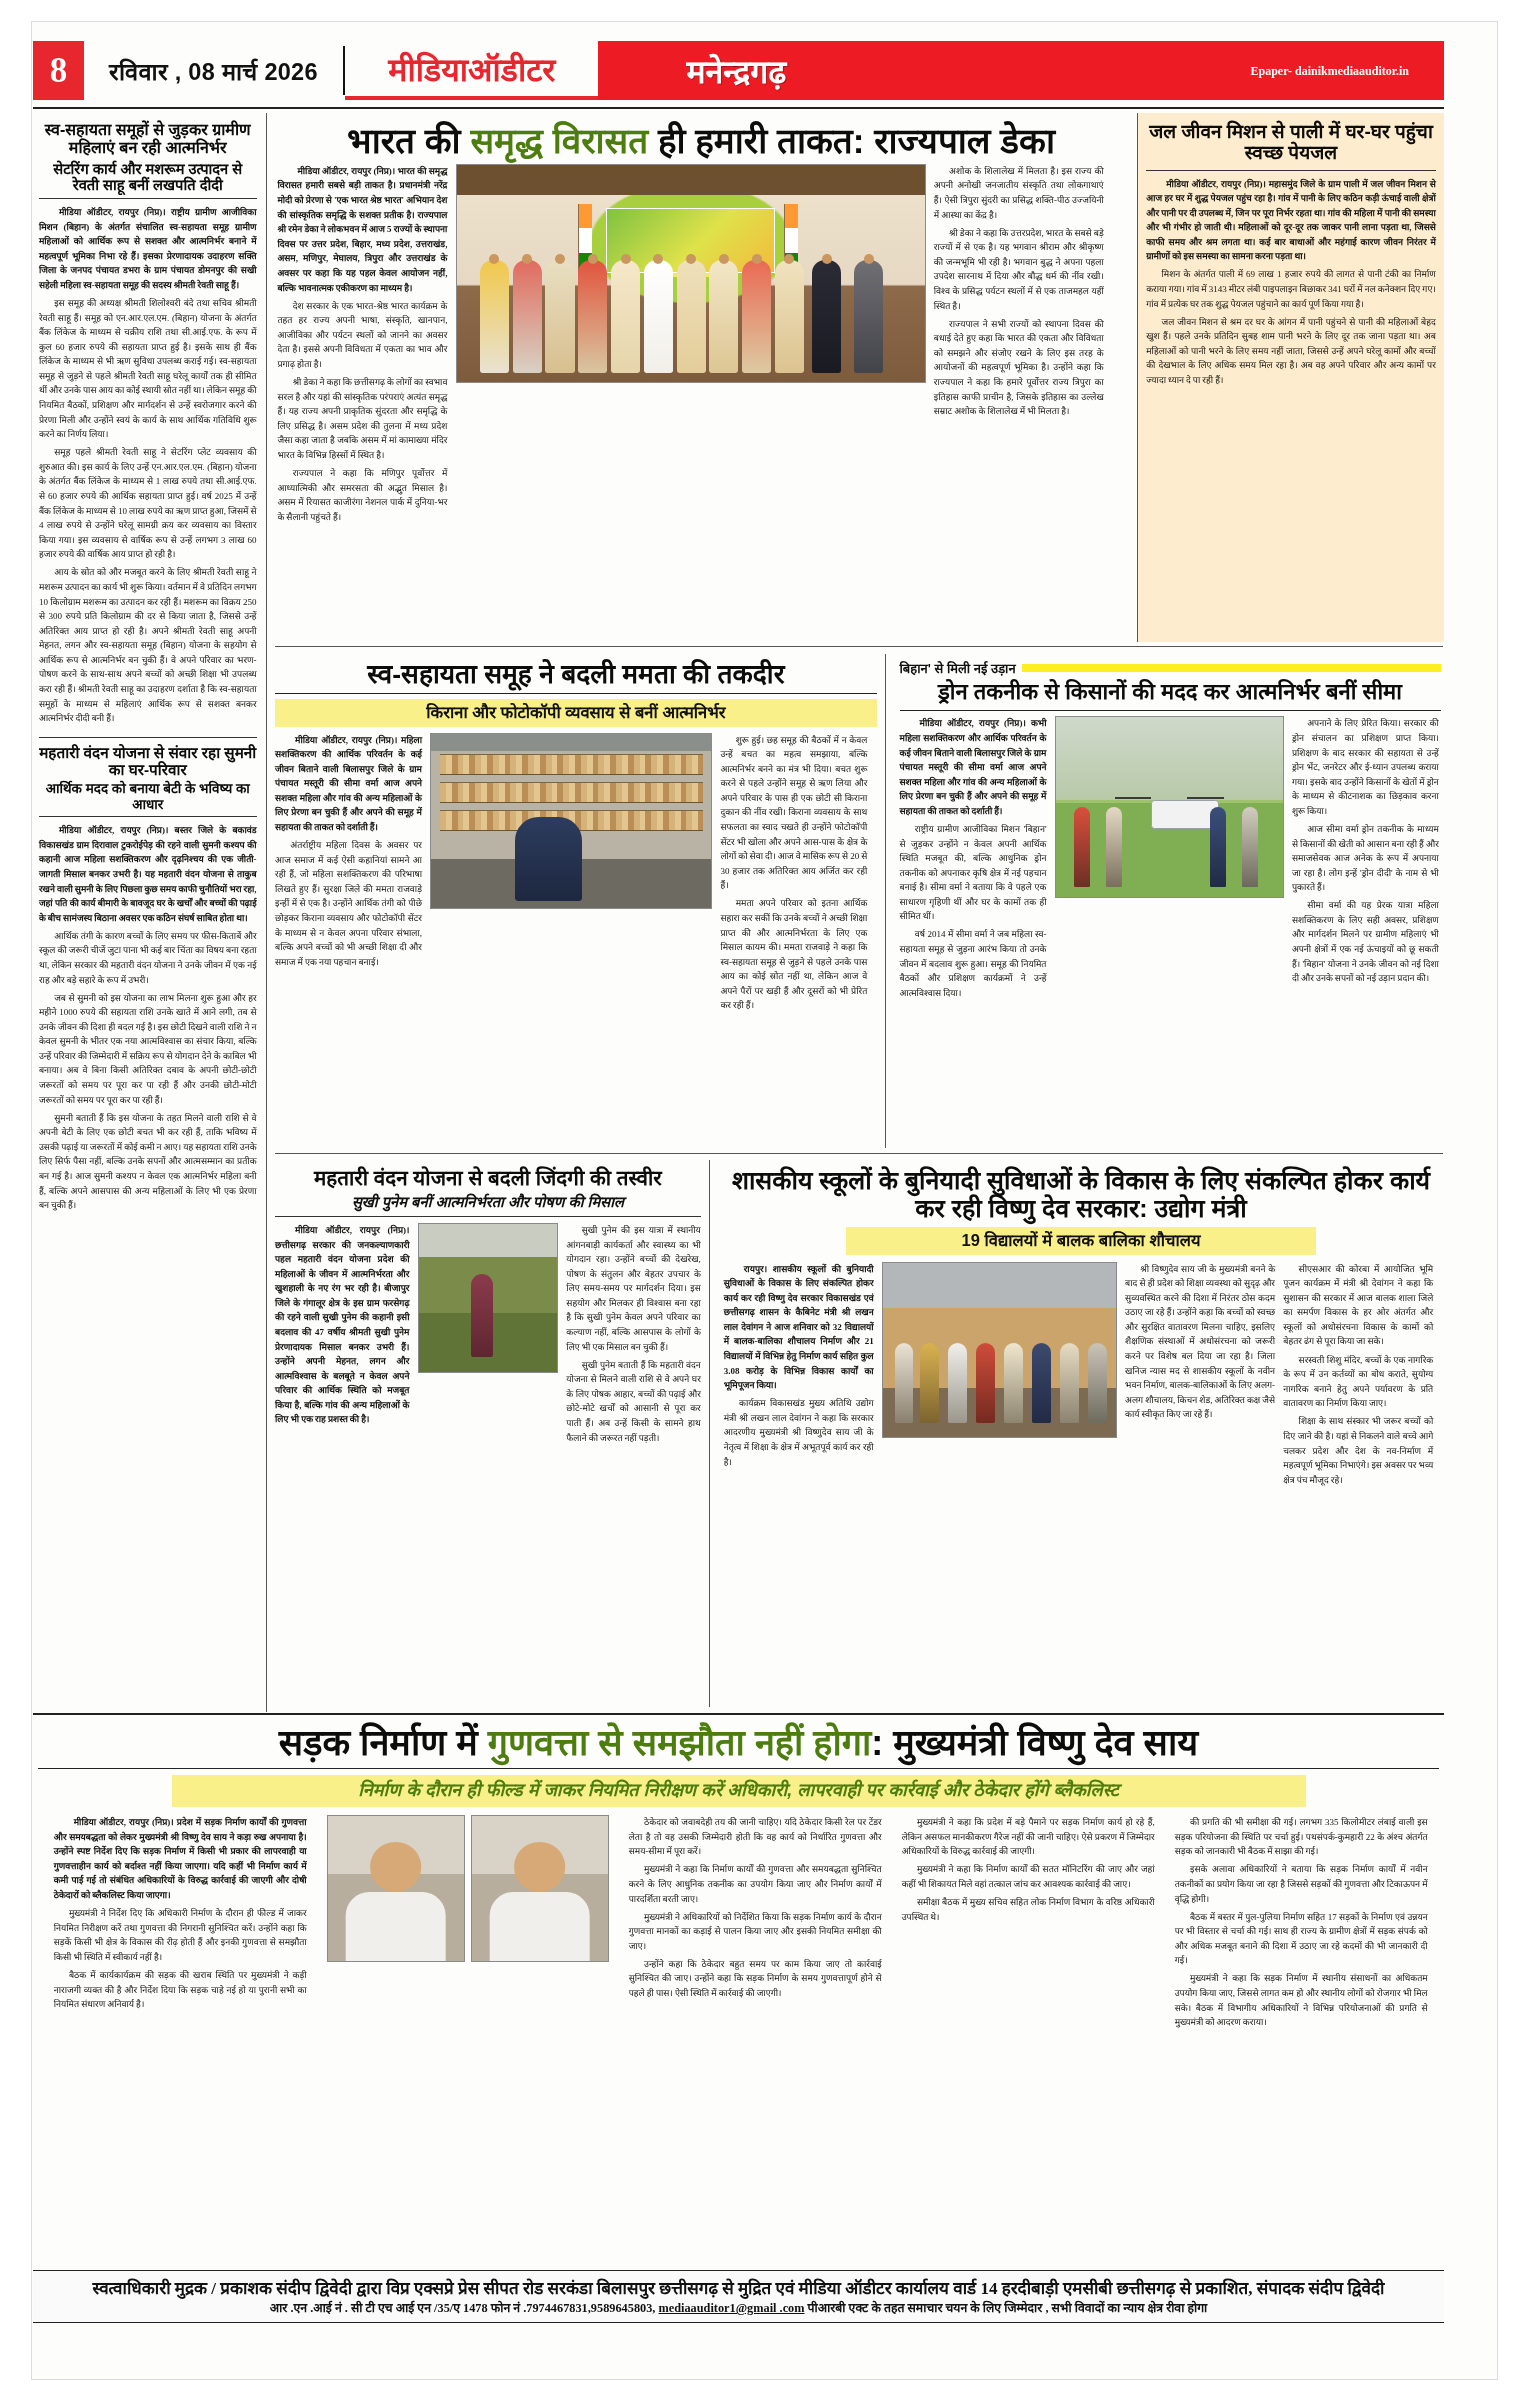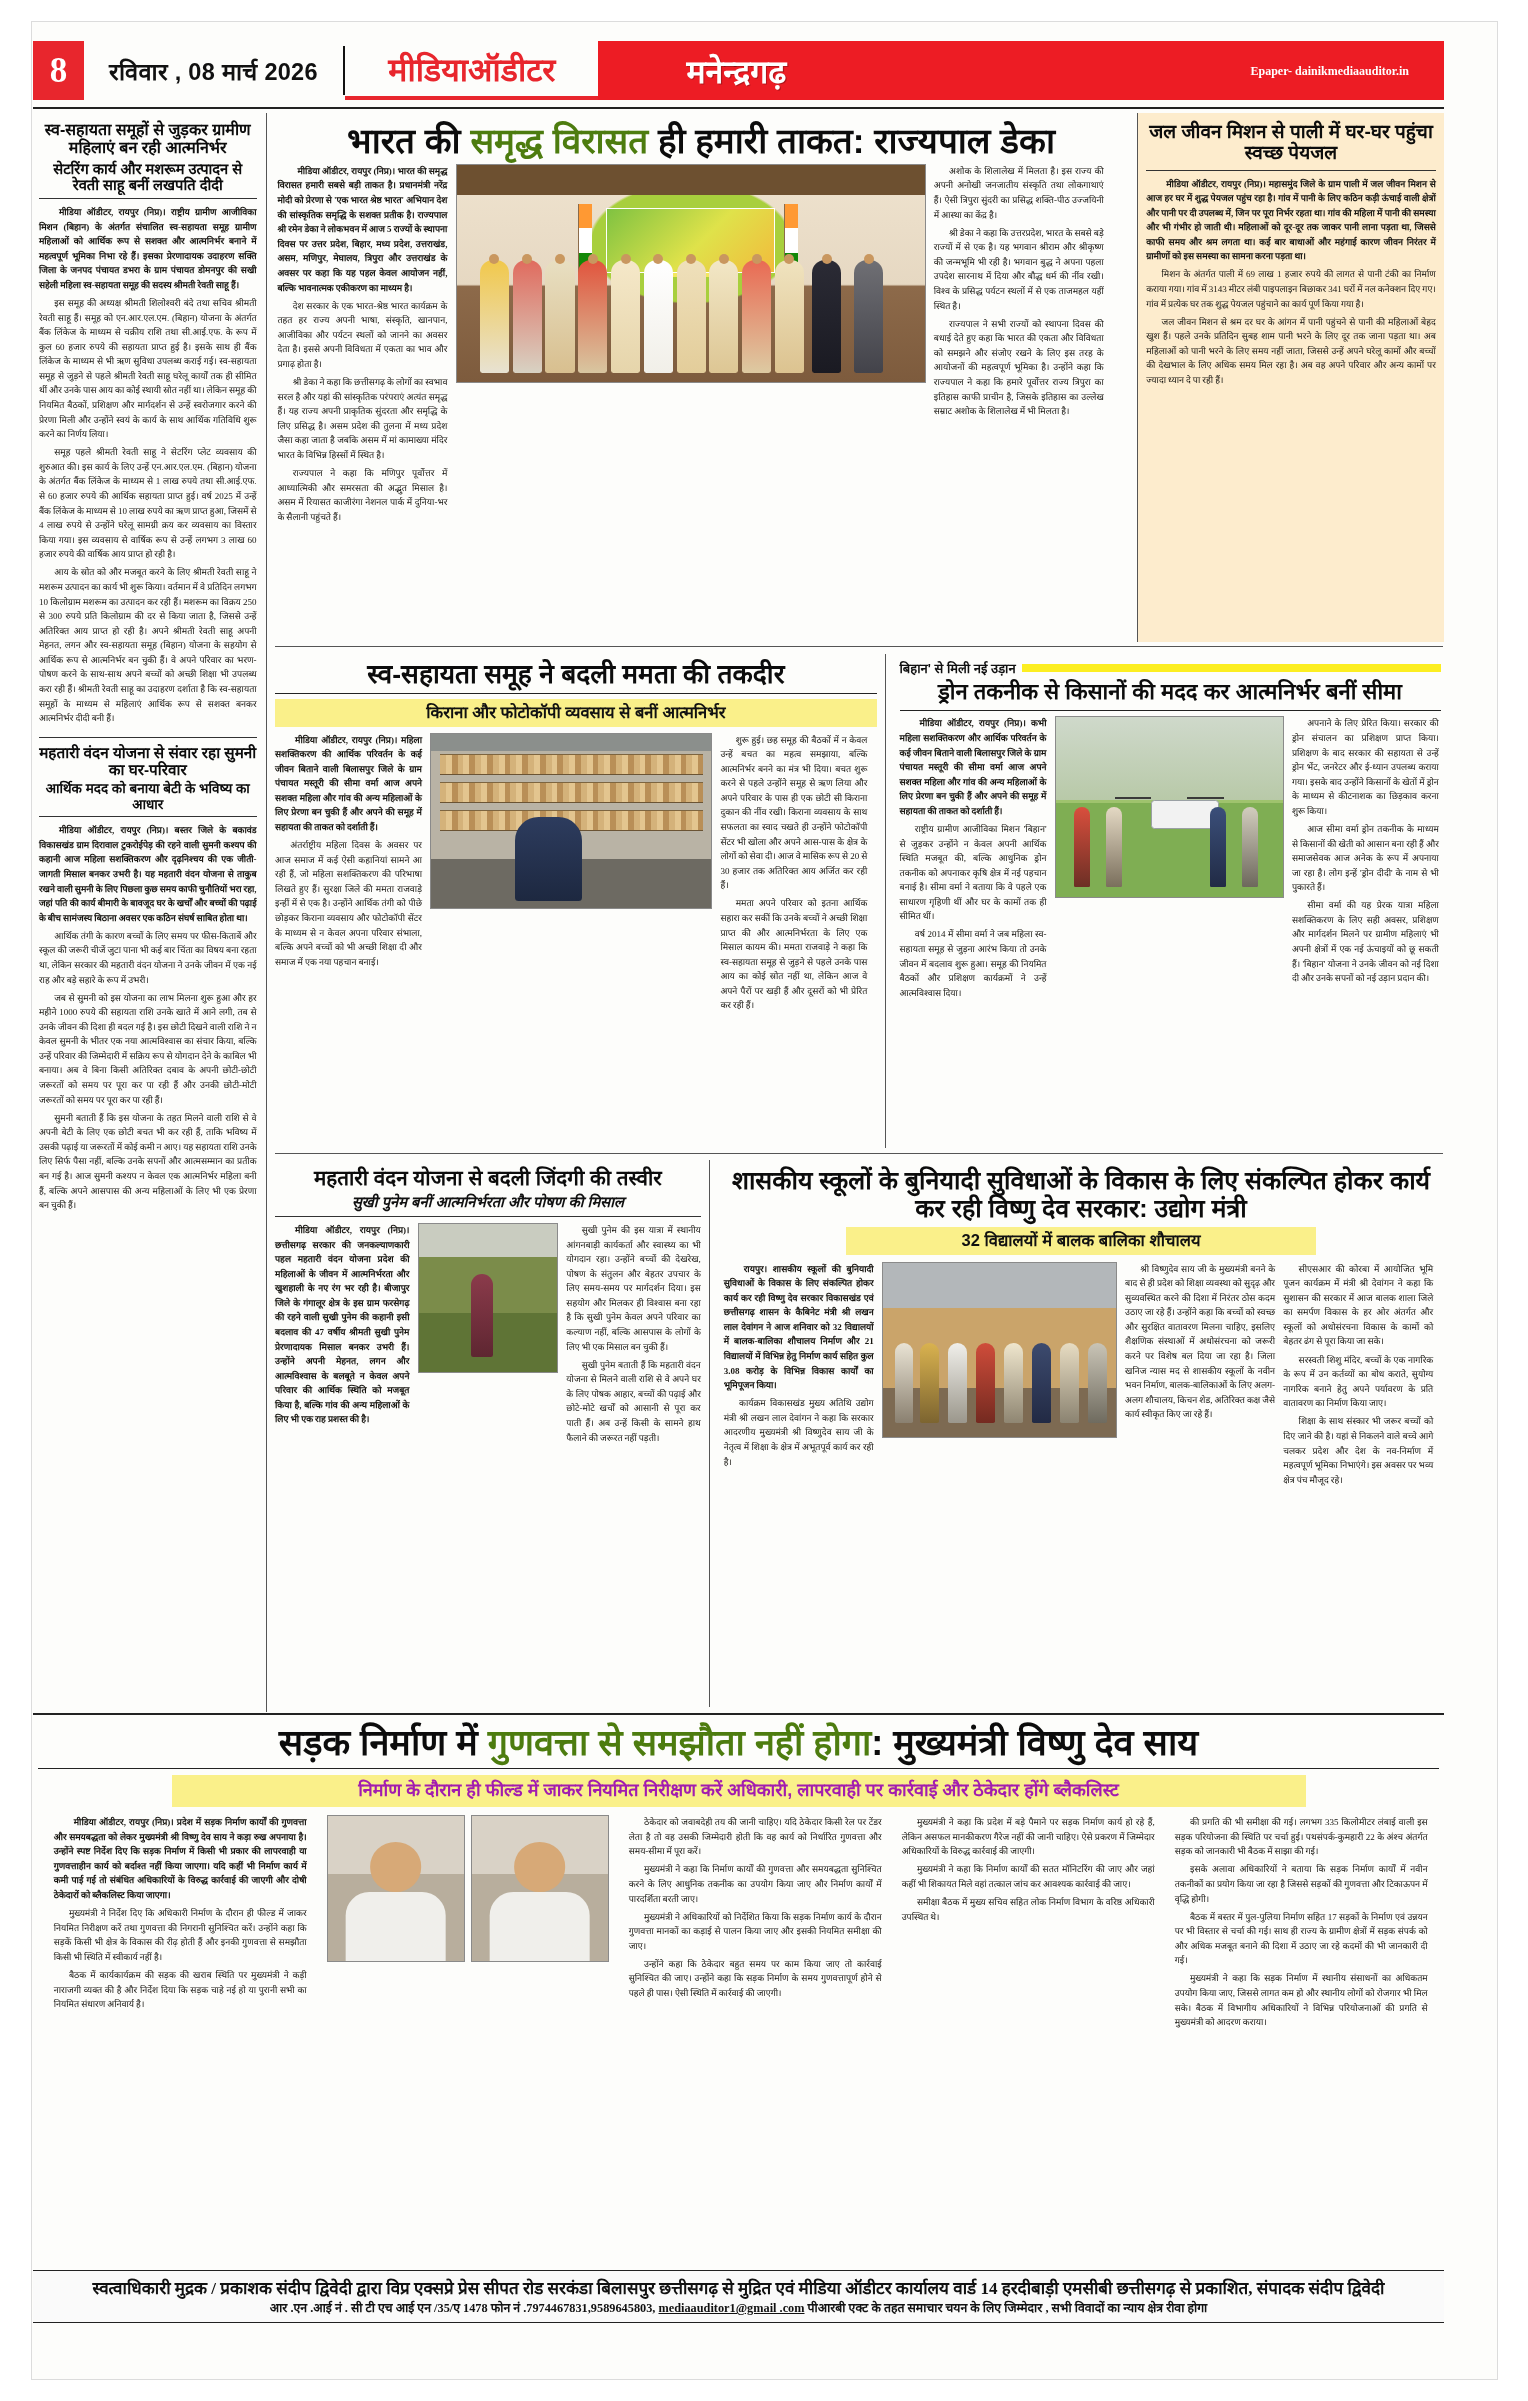--- a/index.html
+++ b/index.html
@@ -86,21 +86,21 @@
   }
   .hl-red{ color:#4d7c0f; }
 
   .yellow-band{
     background:#faf08a;
     font-family:"Liberation Sans","DejaVu Sans",sans-serif;
     font-weight:bold; color:#111;
     text-align:center;
     line-height:1.2;
   }
-  .yellow-band.red{ color:#a21caf; }
+  .yellow-band.red{ color:#4d7c0f;font-style:italic; }
 
   .kicker{
     font-family:"Liberation Sans","DejaVu Sans",sans-serif;
     font-weight:bold; font-size:13px; color:#111;
   }
   .subhead-italic{
     font-family:"Liberation Sans","DejaVu Sans",sans-serif;
     font-weight:bold; font-style:italic; font-size:14.7px; color:#111;
     text-align:center;
   }
@@ -423,21 +423,21 @@
      </div>
      <div style="width:135px;" class="col-text">
        <p>सुखी पुनेम की इस यात्रा में स्थानीय आंगनबाड़ी कार्यकर्ता और स्वास्थ्य का भी योगदान रहा। उन्होंने बच्चों की देखरेख, पोषण के संतुलन और बेहतर उपचार के लिए समय-समय पर मार्गदर्शन दिया। इस सहयोग और मिलकर ही विश्वास बना रहा है कि सुखी पुनेम केवल अपने परिवार का कल्याण नहीं, बल्कि आसपास के लोगों के लिए भी एक मिसाल बन चुकी हैं।</p>
        <p>सुखी पुनेम बताती हैं कि महतारी वंदन योजना से मिलने वाली राशि से वे अपने घर के लिए पोषक आहार, बच्चों की पढ़ाई और छोटे-मोटे खर्चों को आसानी से पूरा कर पाती हैं। अब उन्हें किसी के सामने हाथ फैलाने की जरूरत नहीं पड़ती।</p>
      </div>
    </div>
  </div>
 
  <div class="box" style="left:719px; top:1160px; width:724px; height:547px; padding:0 4.7px;">
    <div class="hl-black" style="font-size:25px; text-align:center; padding:5.9px 0 4.7px 0;">शासकीय स्कूलों के बुनियादी सुविधाओं के विकास के लिए संकल्पित होकर कार्य कर रही विष्णु देव सरकार: उद्योग मंत्री</div>
-   <div class="yellow-band" style="font-size:16.5px; padding:4.1px 2.4px; width:470px; margin:0 auto 7px auto;">32 विद्यालयों में बालक बालिका शौचालय</div>
+   <div class="yellow-band" style="font-size:16.5px; padding:4.1px 2.4px; width:470px; margin:0 auto 7px auto;">19 विद्यालयों में बालक बालिका शौचालय</div>
 
    <div style="display:flex; gap:8.2px;">
      <div style="width:150px;" class="col-text">
        <p class="lead"><span class="dateline">रायपुर। शासकीय स्कूलों की बुनियादी सुविधाओं के विकास के लिए संकल्पित होकर कार्य कर रही विष्णु देव सरकार विकासखंड एवं छत्तीसगढ़ शासन के कैबिनेट मंत्री श्री लखन लाल देवांगन ने आज शनिवार को 32 विद्यालयों में बालक-बालिका शौचालय निर्माण और 21 विद्यालयों में विभिन्न हेतु निर्माण कार्य सहित कुल 3.08 करोड़ के विभिन्न विकास कार्यों का भूमिपूजन किया।</span></p>
        <p>कार्यक्रम विकासखंड मुख्य अतिथि उद्योग मंत्री श्री लखन लाल देवांगन ने कहा कि सरकार आदरणीय मुख्यमंत्री श्री विष्णुदेव साय जी के नेतृत्व में शिक्षा के क्षेत्र में अभूतपूर्व कार्य कर रही है।</p>
      </div>
      <div style="width:235px;">
        <div class="photo ph-cer" style="width:100%; height:176px;">
          <div class="p" style="left:5%;  background:linear-gradient(180deg,#e9e3d4,#8a8070);"></div>
          <div class="p" style="left:16%; background:linear-gradient(180deg,#d9b24f,#7c6430);"></div>

